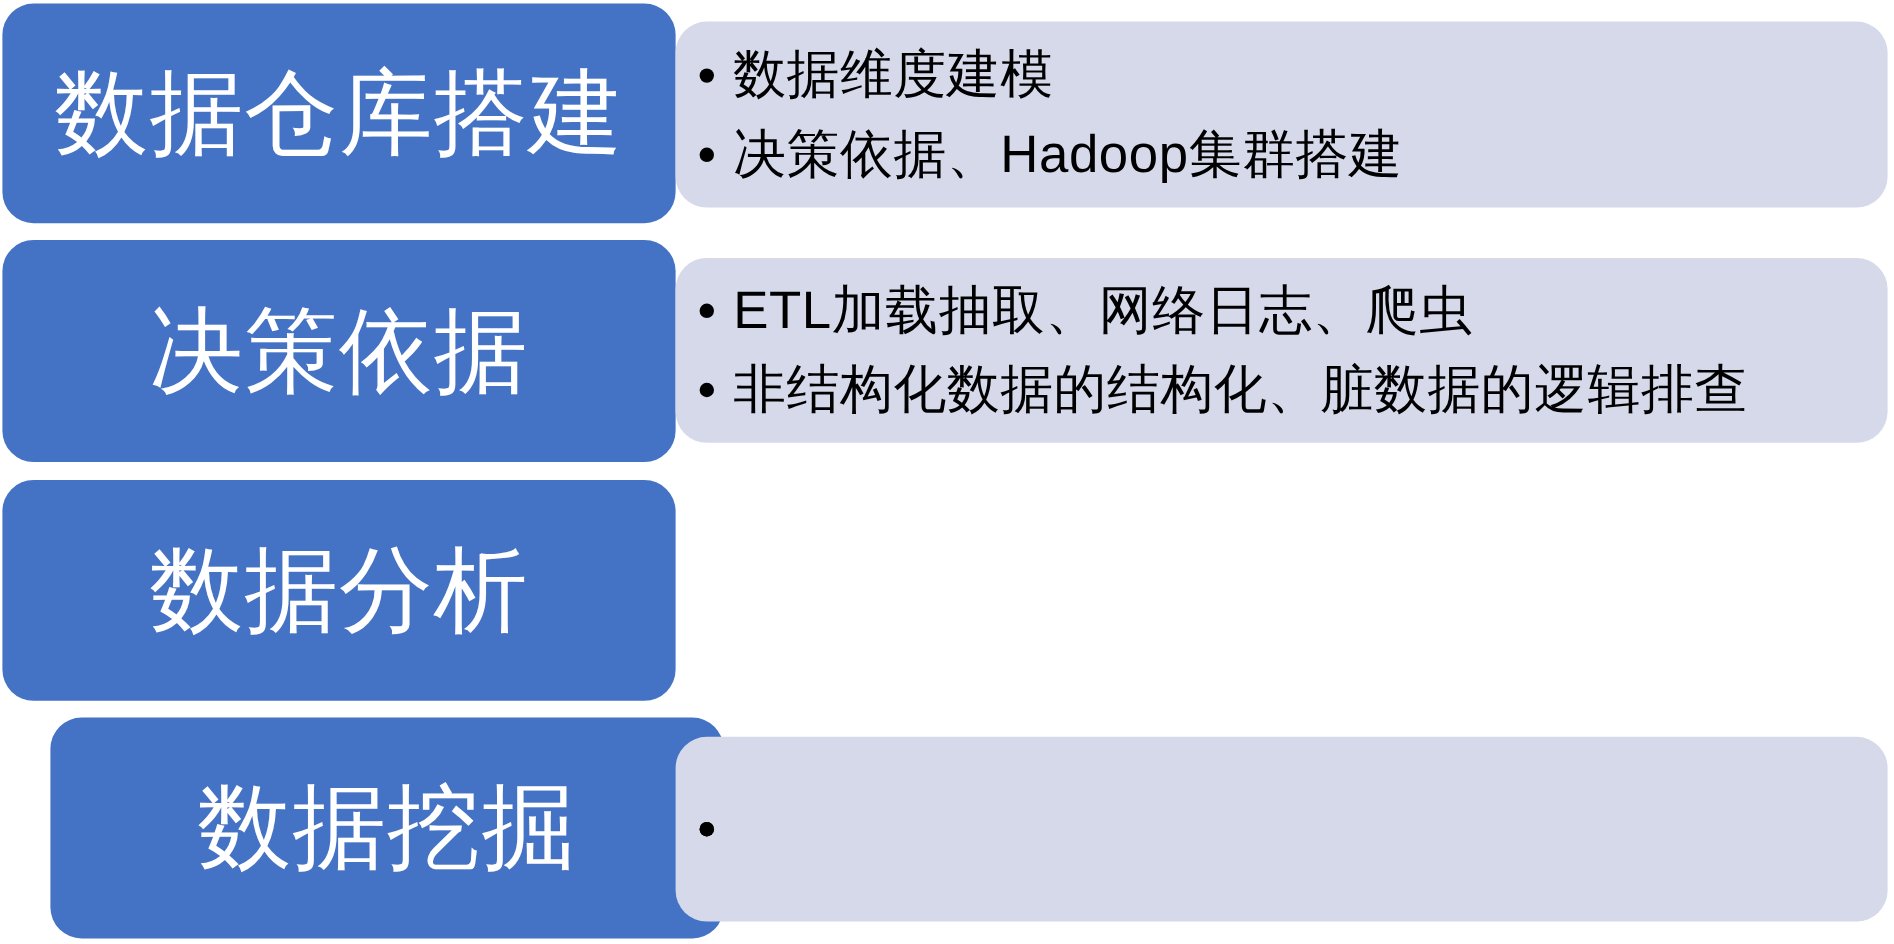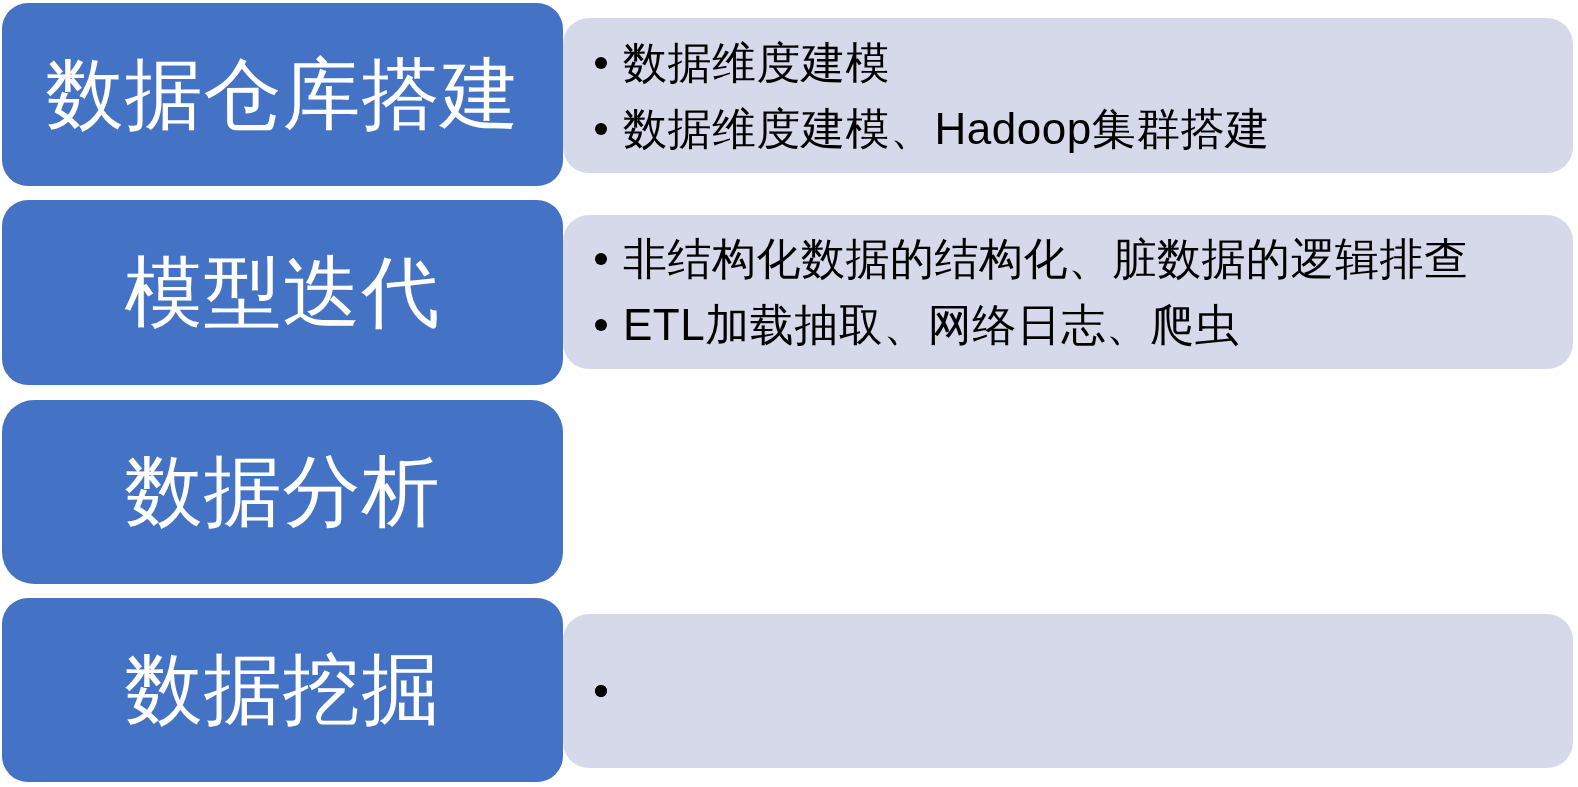--- a/index.html
+++ b/index.html
@@ -31,21 +31,21 @@
   .row-3 { top: 595px; height: 192px; }
 
   
   .detail-panel {
     position: absolute;
     left: 563px;
     width: 1010px;
     background: #d5d9ea;
     border-radius: 26px;
     box-sizing: border-box;
-    padding: 8px 0 8px 12px;
+    padding: 8px 0 8px 0;
     display: flex;
     flex-direction: column;
     justify-content: center;
   }
   .row-0 .detail-panel { top: 18px;  height: 155px; }
   .row-1 .detail-panel { top: 18px;  height: 154px; }
   .row-2 .detail-panel { top: 16px;  height: 154px; }
   .row-3 .detail-panel { top: 19px;  height: 154px; }
 
   .bullet-list {
@@ -81,22 +81,22 @@
     width: 561px;
     background: #4472c4;
     border-radius: 26px;
     display: flex;
     align-items: center;
     justify-content: center;
     box-sizing: border-box;
   }
   .row-0 .stage-block { top: 3px;  height: 183px; }
   .row-1 .stage-block { top: 3px;  height: 185px; }
-  .row-2 .stage-block { top: 3px;  height: 184px; border-radius: 32px; }
-  .row-3 .stage-block { top: 3px;  height: 184px; }
+  .row-2 .stage-block { top: 3px;  height: 184px; }
+  .row-3 .stage-block { top: 3px;  height: 184px; margin-left: 40px; }
 
   .stage-label {
     color: #ffffff;
     font-size: 78px;
     line-height: 1.05;
     letter-spacing: 1px;
     white-space: nowrap;
     text-align: right;
   }
 </style>
@@ -110,39 +110,39 @@
       <span class="stage-label">数据仓库搭建</span>
     </div>
     <div class="detail-panel">
       <ul class="bullet-list">
         <li class="bullet-item">
           <span class="bullet-dot"></span>
           <span>数据维度建模</span>
         </li>
         <li class="bullet-item">
           <span class="bullet-dot"></span>
-          <span>数据维度建模、Hadoop集群搭建</span>
+          <span>决策依据、Hadoop集群搭建</span>
         </li>
       </ul>
     </div>
   </div>
 
   <div class="row row-1">
     <div class="stage-block">
-      <span class="stage-label">模型迭代</span>
+      <span class="stage-label">决策依据</span>
     </div>
     <div class="detail-panel">
       <ul class="bullet-list">
         <li class="bullet-item">
           <span class="bullet-dot"></span>
-          <span>非结构化数据的结构化、脏数据的逻辑排查</span>
+          <span>ETL加载抽取、网络日志、爬虫</span>
         </li>
         <li class="bullet-item">
           <span class="bullet-dot"></span>
-          <span>ETL加载抽取、网络日志、爬虫</span>
+          <span>非结构化数据的结构化、脏数据的逻辑排查</span>
         </li>
       </ul>
     </div>
   </div>
 
   <div class="row row-2">
     <div class="stage-block">
       <span class="stage-label">数据分析</span>
     </div>
   </div>

